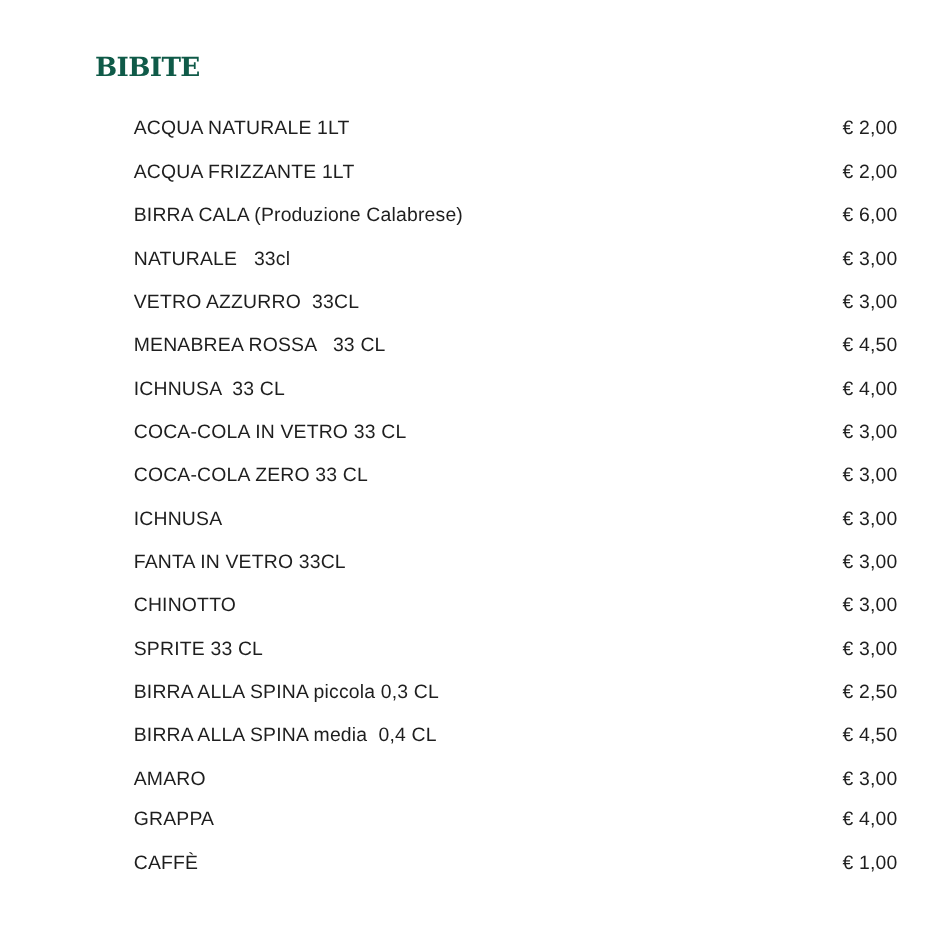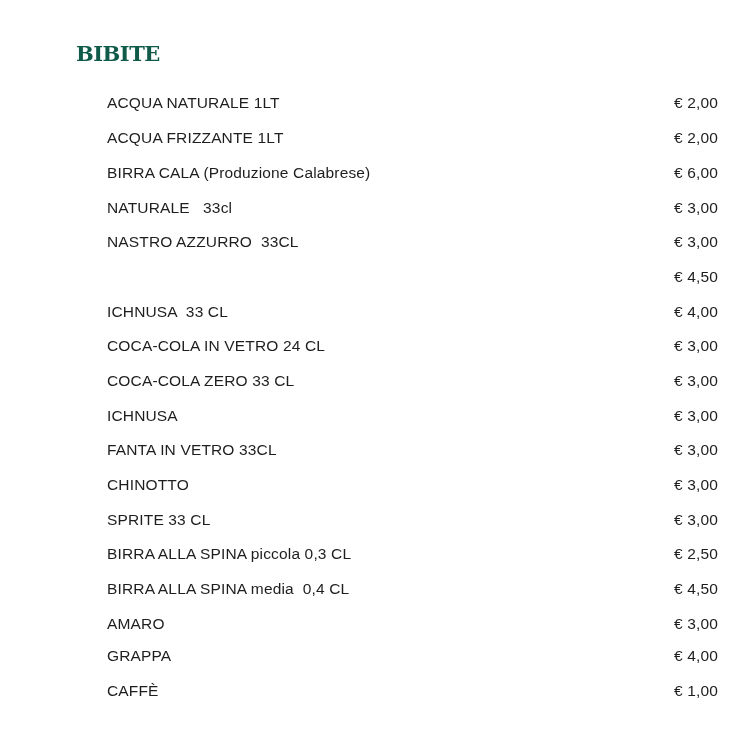--- a/index.html
+++ b/index.html
@@ -75,32 +75,33 @@
   </li>
   <li class="menu-row" style="top:162px">
     <span class="item-name">BIRRA CALA (Produzione Calabrese)</span>
     <span class="item-price">€ 6,00</span>
   </li>
   <li class="menu-row" style="top:197px">
     <span class="item-name">NATURALE   33cl</span>
     <span class="item-price">€ 3,00</span>
   </li>
   <li class="menu-row" style="top:231px">
-    <span class="item-name">NASTRO AZZURRO  33CL</span>
+    <span class="item-name">VETRO AZZURRO  33CL</span>
     <span class="item-price">€ 3,00</span>
   </li>
   <li class="menu-row" style="top:266px">
+    <span class="item-name">MENABREA ROSSA   33 CL</span>
     <span class="item-price">€ 4,50</span>
   </li>
   <li class="menu-row" style="top:301px">
     <span class="item-name">ICHNUSA  33 CL</span>
     <span class="item-price">€ 4,00</span>
   </li>
   <li class="menu-row" style="top:335px">
-    <span class="item-name">COCA-COLA IN VETRO 24 CL</span>
+    <span class="item-name">COCA-COLA IN VETRO 33 CL</span>
     <span class="item-price">€ 3,00</span>
   </li>
   <li class="menu-row" style="top:370px">
     <span class="item-name">COCA-COLA ZERO 33 CL</span>
     <span class="item-price">€ 3,00</span>
   </li>
   <li class="menu-row" style="top:405px">
     <span class="item-name">ICHNUSA</span>
     <span class="item-price">€ 3,00</span>
   </li>

